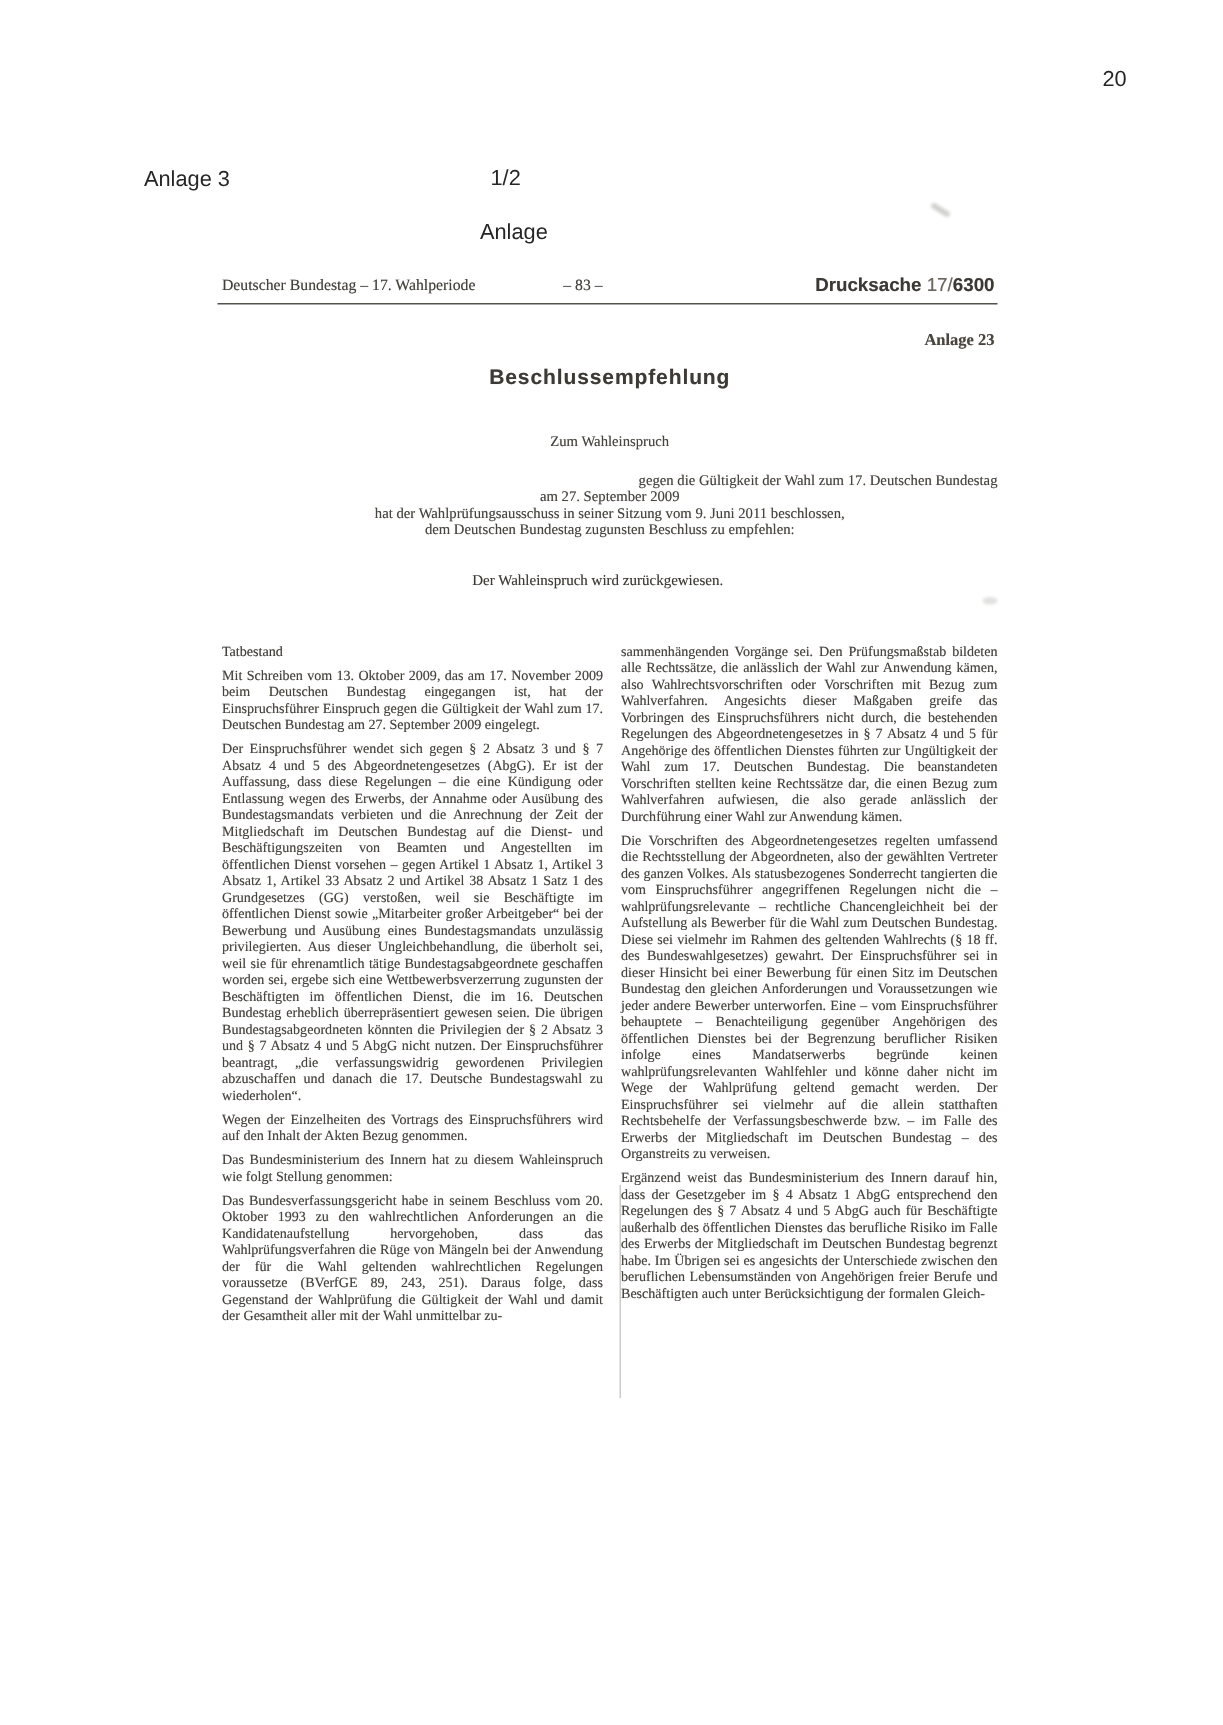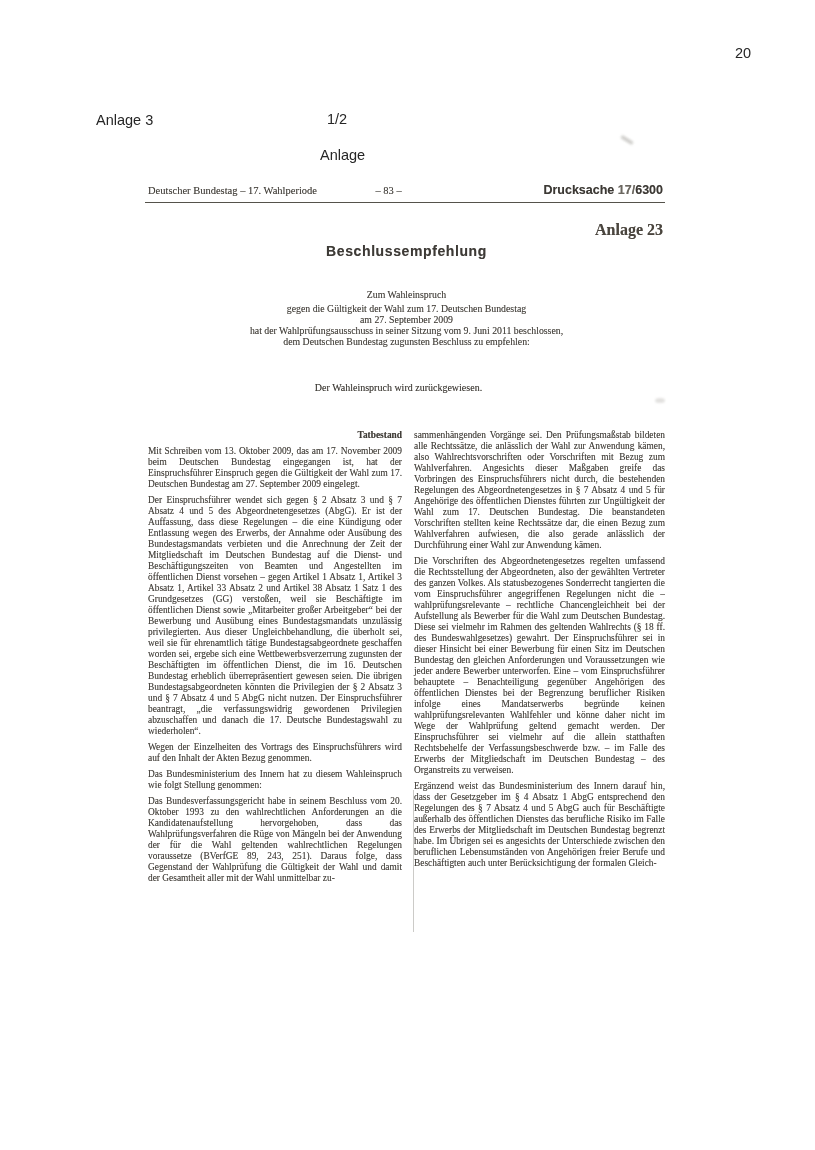--- a/index.html
+++ b/index.html
@@ -44,32 +44,32 @@
     color: #44413c;
     white-space: nowrap;
   }
   .scan-header .hdr-left { position: absolute; left: 0; top: 0; }
   .scan-header .hdr-center { position: absolute; left: 44%; top: 0; }
   .scan-header .hdr-right {
     position: absolute; right: 2px; top: -2px;
     font-family: "Liberation Sans", sans-serif;
     font-size: 12.5px; font-weight: bold; color: #3c3935;
   }
-  .scan-header .hdr-right .num-light { font-weight: bold; color: #6b6760; text-align: center; }
+  .scan-header .hdr-right .num-light { font-weight: normal; color: #6b6760; text-align: center; }
   .scan-rule {
     position: absolute;
     top: 17px; left: -3px; right: 0;
     border-bottom: 1.6px solid #55524b;
   }
   .annex-number {
     position: absolute;
     top: 36px; left: 0; right: 2px;
     text-align: right;
     font-weight: bold;
-    font-size: 16px;
+    font-size: 11px;
     color: #4a453e;
   }
   .doc-title {
     position: absolute;
     top: 58px; left: 0; right: 0;
     text-align: center;
     font-family: "Liberation Sans", sans-serif;
     font-weight: bold;
     font-size: 14px;
     letter-spacing: 0.6px;
@@ -77,43 +77,43 @@
   }
   .case-block {
     position: absolute;
     top: 104px; left: 0; right: 0;
     text-align: center;
     font-size: 9.8px;
     line-height: 11px;
     color: #47443f;
   }
   .case-block .gap-s { margin-top: 4px; }
-  .case-block .gap-m { margin-top: 3px; }
+  .case-block .gap-m { margin-top: 15px; text-align: right; }
   .decision-line {
     position: absolute;
     top: 197px; left: 0; right: 16px;
     text-align: center;
     font-weight: normal;
     font-size: 10px;
     color: #3d3a35;
   }
   .body-columns {
     position: absolute;
     top: 245px; left: 0;
     width: 517px;
     display: flex;
   }
   .col { text-align: justify; font-size: 9.4px; line-height: 11px; color: #46433e; }
   .col-left  { width: 254px; }
   .col-gap   { width: 12px; flex: 0 0 12px; }
   .col-right { width: 251px; }
   .col p { margin: 0 0 5px 0; }
   .col-heading {
-    text-align: right;
-    font-weight: bold;
+    text-align: left;
+    font-weight: normal;
     margin: 0 0 3px 0;
     color: #3e3b36;
   }
   
   .artifact { position: absolute; pointer-events: none; }
   #artifact-divider {
     left: 413px; top: 790px; width: 1px; height: 142px;
     background: rgba(110,105,98,0.35);
   }
   #artifact-smudge1 {

